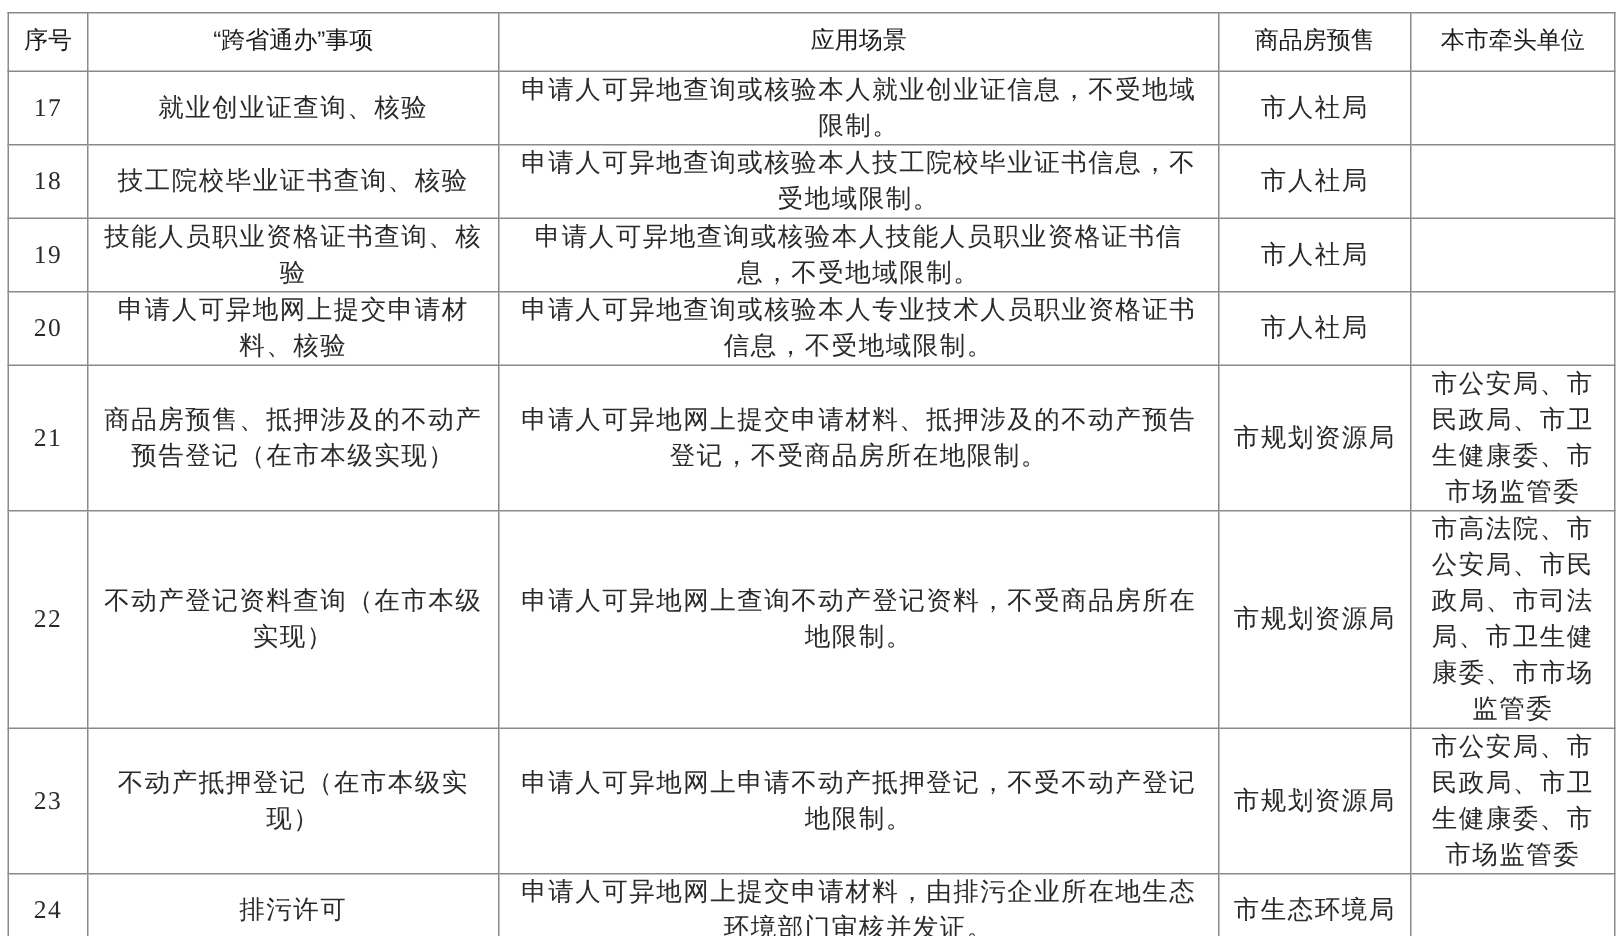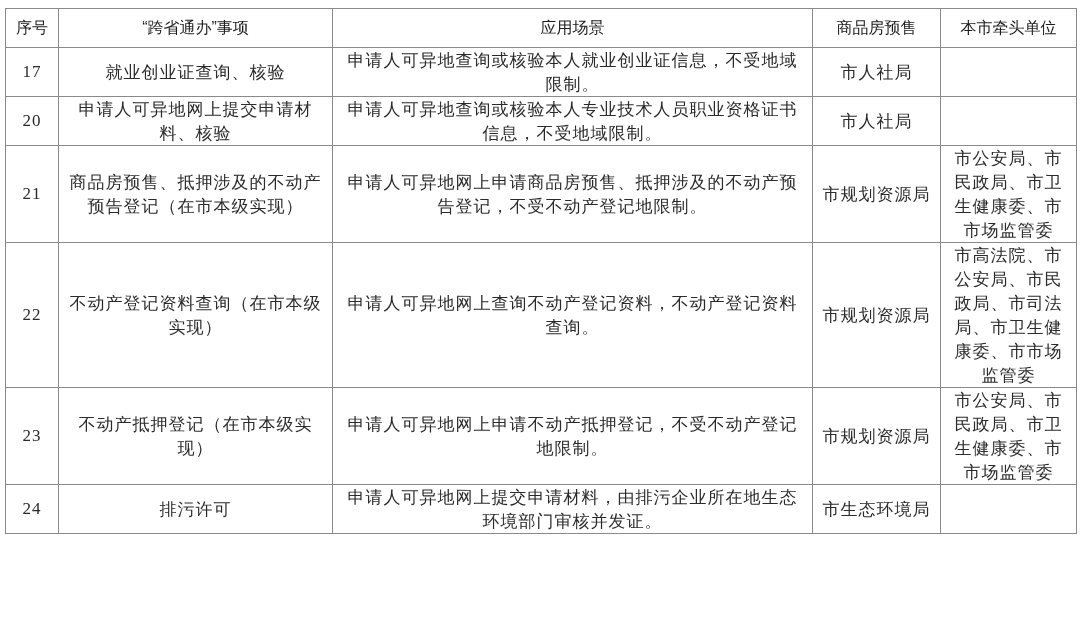--- a/index.html
+++ b/index.html
@@ -53,37 +53,51 @@
   </thead>
   <tbody id="tbody">
       <tr style="height: 48px;">
     <td class="num">17</td>
     <td class="item">就业创业证查询、核验</td>
     <td class="scene">申请人可异地查询或核验本人就业创业证信息，不受地域限制。</td>
     <td class="lead">市人社局</td>
     <td class="coop"></td>
   </tr>
       <tr style="height: 48px;">
+    <td class="num">18</td>
+    <td class="item">技工院校毕业证书查询、核验</td>
+    <td class="scene">申请人可异地查询或核验本人技工院校毕业证书信息，不受地域限制。</td>
+    <td class="lead">市人社局</td>
+    <td class="coop"></td>
+  </tr>
+      <tr style="height: 47px;">
+    <td class="num">19</td>
+    <td class="item">技能人员职业资格证书查询、核验</td>
+    <td class="scene">申请人可异地查询或核验本人技能人员职业资格证书信息，不受地域限制。</td>
+    <td class="lead">市人社局</td>
+    <td class="coop"></td>
+  </tr>
+      <tr style="height: 48px;">
     <td class="num">20</td>
     <td class="item">申请人可异地网上提交申请材料、核验</td>
     <td class="scene">申请人可异地查询或核验本人专业技术人员职业资格证书信息，不受地域限制。</td>
     <td class="lead">市人社局</td>
     <td class="coop"></td>
   </tr>
       <tr style="height: 97px;">
     <td class="num">21</td>
     <td class="item">商品房预售、抵押涉及的不动产预告登记（在市本级实现）</td>
-    <td class="scene">申请人可异地网上申请商品房预售、抵押涉及的不动产预告登记，不受不动产登记地限制。</td>
+    <td class="scene">申请人可异地网上提交申请材料、抵押涉及的不动产预告登记，不受商品房所在地限制。</td>
     <td class="lead">市规划资源局</td>
     <td class="coop">市公安局、市民政局、市卫生健康委、市市场监管委</td>
   </tr>
       <tr style="height: 142px;">
     <td class="num">22</td>
     <td class="item">不动产登记资料查询（在市本级实现）</td>
-    <td class="scene">申请人可异地网上查询不动产登记资料，不动产登记资料查询。</td>
+    <td class="scene">申请人可异地网上查询不动产登记资料，不受商品房所在地限制。</td>
     <td class="lead">市规划资源局</td>
     <td class="coop">市高法院、市公安局、市民政局、市司法局、市卫生健康委、市市场监管委</td>
   </tr>
       <tr style="height: 95px;">
     <td class="num">23</td>
     <td class="item">不动产抵押登记（在市本级实现）</td>
     <td class="scene">申请人可异地网上申请不动产抵押登记，不受不动产登记地限制。</td>
     <td class="lead">市规划资源局</td>
     <td class="coop">市公安局、市民政局、市卫生健康委、市市场监管委</td>
   </tr>

